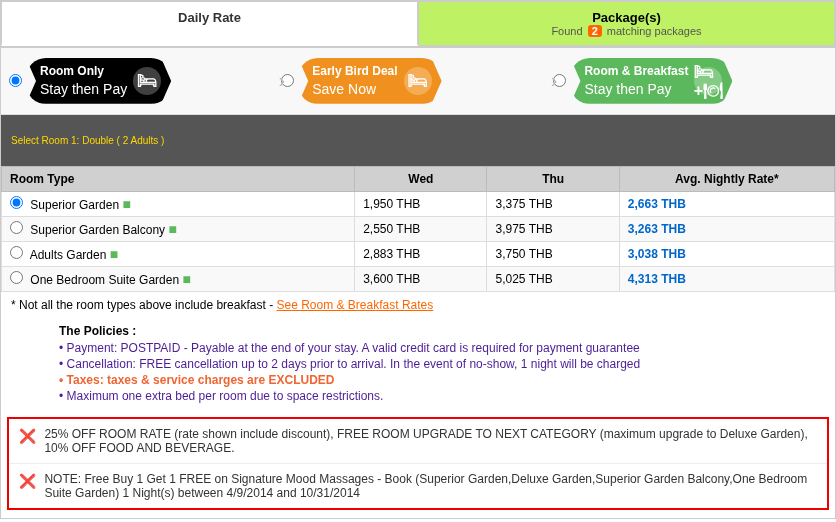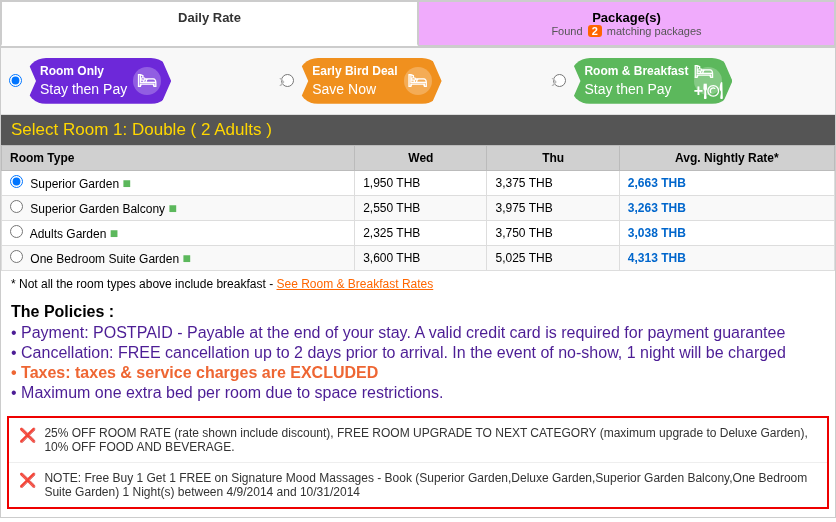--- a/index.html
+++ b/index.html
@@ -1,41 +1,41 @@
 <!DOCTYPE html>
 <html><head>
   <meta charset="utf-8">
   <style>
     * { box-sizing: border-box; margin: 0; padding: 0; }
     body { font-family: Arial, sans-serif; font-size: 12px; background: #fff; width: 836px; }
 
     
     .tabs-bar { display: flex; border-bottom: 2px solid #ccc; }
-    .tab { flex: 1; padding: 8px 12px; text-align: center; cursor: pointer; border: 1px solid #ccc; background: #f0abfc; }
+    .tab { flex: 1; padding: 8px 12px; text-align: center; cursor: pointer; border: 1px solid #ccc; background: #bef264; }
     .tab.active { background: #fff; border-bottom: 2px solid #fff; font-weight: bold; color: #333; }
     .tab-title { font-weight: bold; font-size: 13px; }
     .tab-sub { font-size: 11px; color: #555; }
     .tab-sub .badge { background: #f60; color: #fff; border-radius: 3px; padding: 0 4px; font-weight: bold; display: inline-block; margin: 0 2px; }
 
     
     .rate-options { display: flex; align-items: center; padding: 10px 8px; background: #f8f8f8; border-bottom: 1px solid #ddd; gap: 0; }
     .rate-option-group { display: flex; align-items: center; flex: 1; }
     .rate-radio { margin-right: 4px; }
     .pill { display: flex; align-items: center; padding: 6px 10px 6px 14px; border-radius: 20px; color: #fff; font-weight: bold; font-size: 11px; position: relative; clip-path: polygon(0 0, calc(100% - 10px) 0, 100% 50%, calc(100% - 10px) 100%, 0 100%, 10px 50%); min-width: 130px; justify-content: space-between; }
     .pill:first-child { clip-path: polygon(0 0, calc(100% - 10px) 0, 100% 50%, calc(100% - 10px) 100%, 0 100%); }
-    .pill-green { background: #6d28d9; }
+    .pill-green { background: #000000; }
     .pill-orange { background: #f0901e; }
     .pill-green2 { background: #5cb85c; }
     .pill-text { line-height: 1.3; }
     .pill-text .main { font-size: 12px; font-weight: bold; }
     .pill-text .sub { font-size: 14px; font-weight: normal; }
     .pill-icon { background: rgba(255,255,255,0.25); border-radius: 50%; width: 28px; height: 28px; display: flex; align-items: center; justify-content: center; font-size: 16px; margin-left: 6px; }
 
     
-    .select-room-bar { background: #555; color: #fff; padding: 5px 10px; font-size: 17px; }
+    .select-room-bar { background: #555; color: #fff; padding: 20px 10px; font-size: 10px; }
     .select-room-bar span { color: #ffd700; }
 
     
     .info-text { padding: 5px 10px; font-size: 12px; color: #333; }
     .info-text em { color: #e63; font-style: italic; font-weight: bold; }
 
     
     .room-table { width: 100%; border-collapse: collapse; margin: 0; }
     .room-table th { background: #d0d0d0; padding: 5px 8px; text-align: center; font-weight: bold; font-size: 12px; border: 1px solid #bbb; }
     .room-table th:first-child { text-align: left; }
@@ -43,21 +43,21 @@
     .room-table tr:nth-child(even) { background: #f9f9f9; }
     .rate-value { color: #0066cc; font-weight: bold; }
     .room-radio { margin-right: 4px; }
     .room-icon { color: #5cb85c; font-size: 14px; }
 
     
     .note-section { padding: 6px 10px; font-size: 12px; }
     .note-section a { color: #f60; text-decoration: underline; }
 
     
-    .policies { padding: 6px 10px 4px; font-size: 16px; }
+    .policies { padding: 6px 10px 4px; font-size: 12px; margin-left: 48px; }
     .policies .policy-title { font-weight: bold; margin-bottom: 3px; }
     .policies .policy-item { margin-bottom: 2px; color: #4c1d95; }
     .policies .tax-note { color: #e63; font-weight: bold; }
 
     
     .promo-area { border: 2px solid #e00; margin: 8px 6px; padding: 0; }
     .promo-box { padding: 8px 10px; font-size: 12px; color: #333; display: flex; align-items: flex-start; gap: 8px; border-bottom: 1px solid #eee; }
     .promo-box:last-child { border-bottom: none; }
     .promo-icon { color: #e00; font-size: 14px; margin-top: 1px; flex-shrink: 0; }
 
@@ -160,21 +160,21 @@
       <td>2,550 THB</td>
       <td>3,975 THB</td>
       <td class="rate-value">3,263 THB</td>
     </tr>
         <tr>
       <td>
         <input type="radio" name="room-select" class="room-radio" style="">
         <span>Adults Garden</span>
         <span class="room-icon">■</span>
       </td>
-      <td>2,325 THB</td>
+      <td>2,883 THB</td>
       <td>3,750 THB</td>
       <td class="rate-value">3,038 THB</td>
     </tr>
         <tr>
       <td>
         <input type="radio" name="room-select" class="room-radio" style="">
         <span>One Bedroom Suite Garden</span>
         <span class="room-icon">■</span>
       </td>
       <td>3,600 THB</td>

